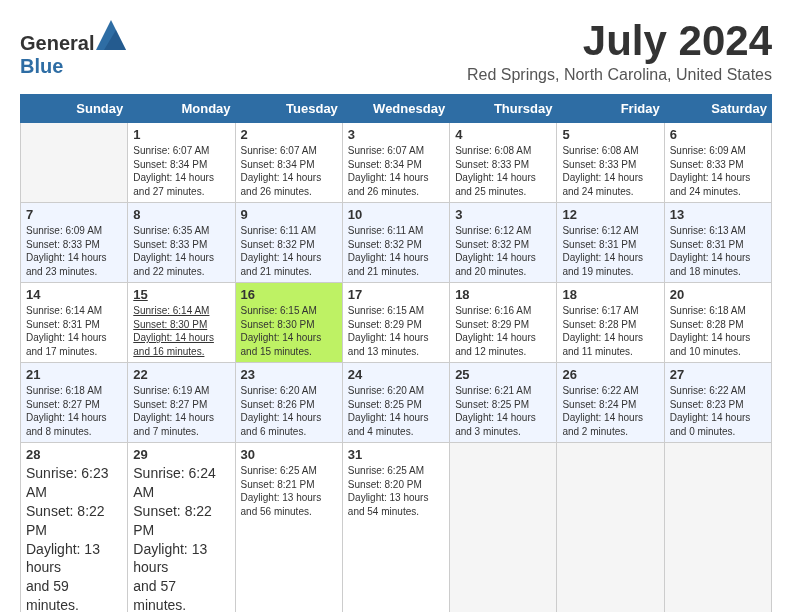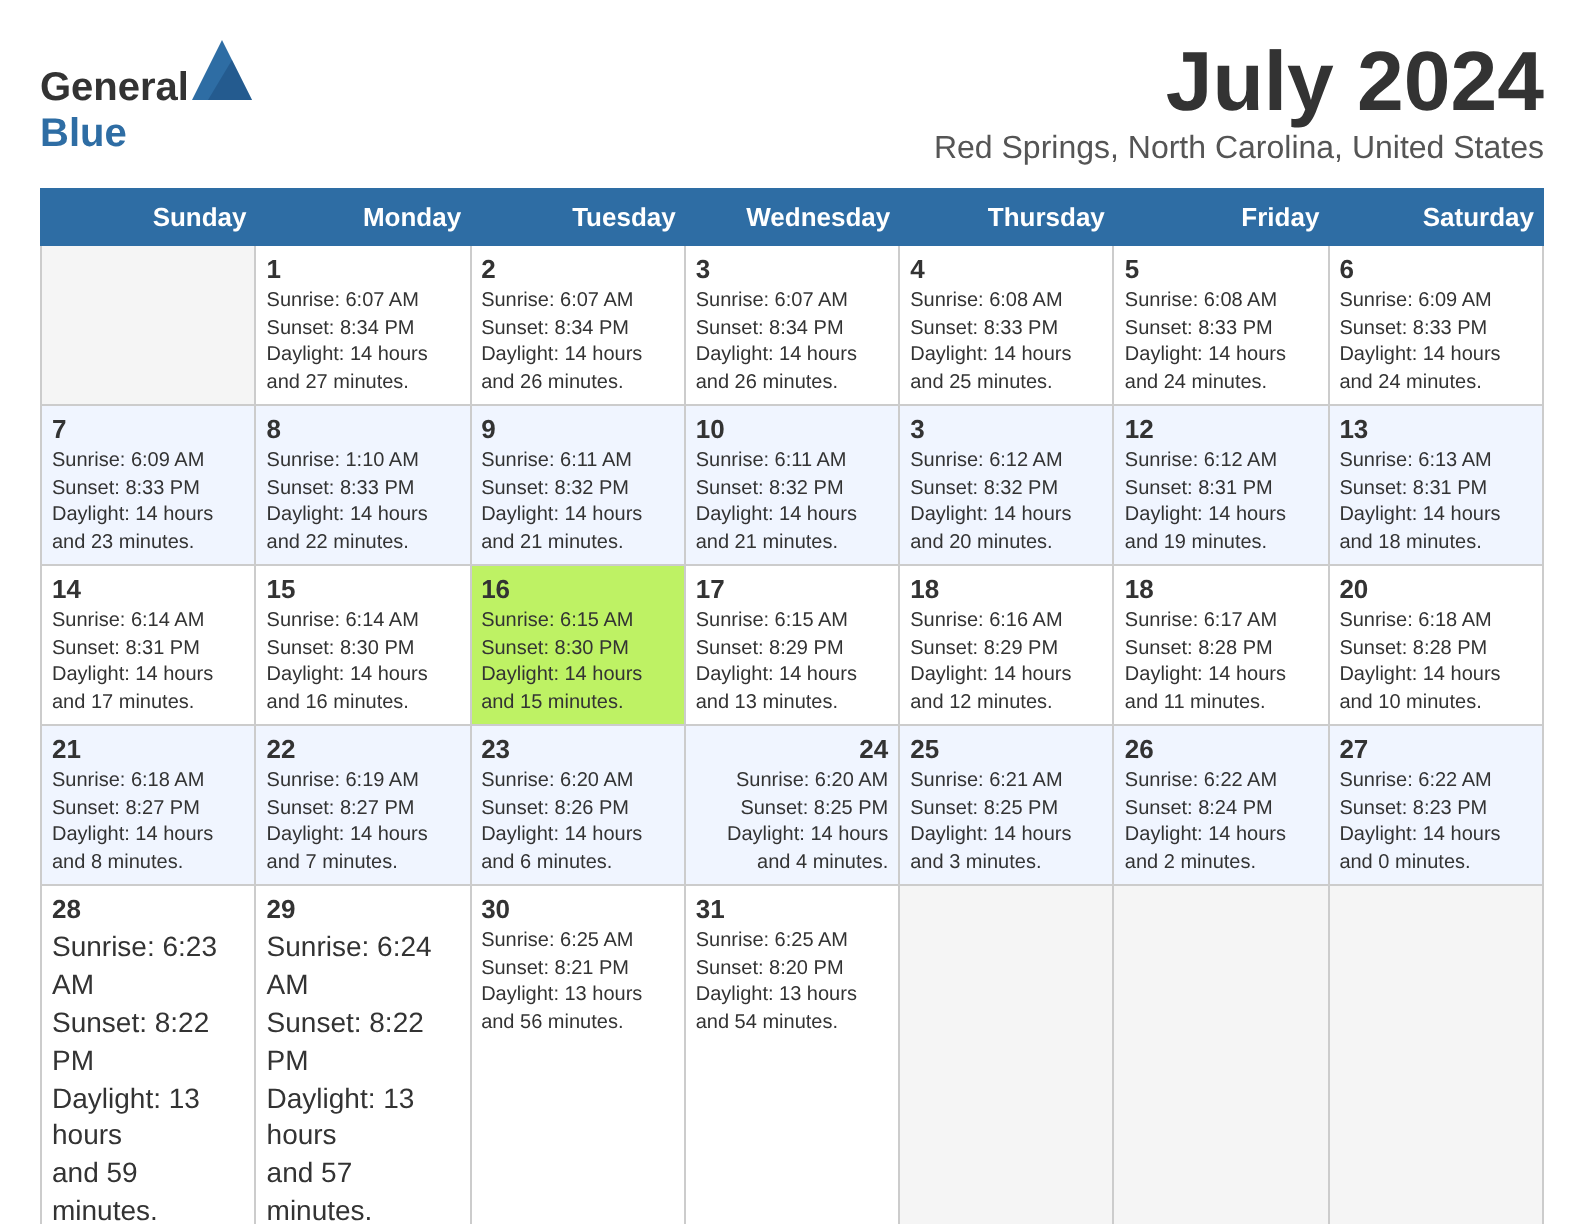--- a/index.html
+++ b/index.html
@@ -164,21 +164,21 @@
       <tr style="background-color: rgb(240, 245, 255);">
         <td style="background-color: rgb(240, 245, 255);">
           <span class="day-number">7</span>
           <div class="day-info" style="white-space: pre-line; font-size: 10px; line-height: 1.35;">Sunrise: 6:09 AM
 Sunset: 8:33 PM
 Daylight: 14 hours
 and 23 minutes.</div>
         </td>
         <td style="background-color: rgb(240, 245, 255);">
           <span class="day-number">8</span>
-          <div class="day-info" style="white-space: pre-line; font-size: 10px; line-height: 1.35;">Sunrise: 1:10 AM
+          <div class="day-info" style="white-space: pre-line; font-size: 10px; line-height: 1.35;">Sunrise: 6:35 AM
 Sunset: 8:33 PM
 Daylight: 14 hours
 and 22 minutes.</div>
         </td>
         <td style="background-color: rgb(240, 245, 255);">
           <span class="day-number">9</span>
           <div class="day-info" style="white-space: pre-line; font-size: 10px; line-height: 1.35;">Sunrise: 6:11 AM
 Sunset: 8:32 PM
 Daylight: 14 hours
 and 21 minutes.</div>
@@ -213,21 +213,21 @@
         </td>
       </tr>
       <tr style="background-color: rgb(255, 255, 255);">
         <td style="background-color: rgb(255, 255, 255);">
           <span class="day-number">14</span>
           <div class="day-info" style="white-space: pre-line; font-size: 10px; line-height: 1.35;">Sunrise: 6:14 AM
 Sunset: 8:31 PM
 Daylight: 14 hours
 and 17 minutes.</div>
         </td>
-        <td style="background-color: rgb(255, 255, 255);">
+        <td style="background-color: rgb(255, 255, 255); text-decoration: underline;">
           <span class="day-number">15</span>
           <div class="day-info" style="white-space: pre-line; font-size: 10px; line-height: 1.35;">Sunrise: 6:14 AM
 Sunset: 8:30 PM
 Daylight: 14 hours
 and 16 minutes.</div>
         </td>
         <td style="background-color: #bef264;">
           <span class="day-number">16</span>
           <div class="day-info" style="white-space: pre-line; font-size: 10px; line-height: 1.35;">Sunrise: 6:15 AM
 Sunset: 8:30 PM
@@ -278,21 +278,21 @@
 Daylight: 14 hours
 and 7 minutes.</div>
         </td>
         <td style="background-color: rgb(240, 245, 255);">
           <span class="day-number">23</span>
           <div class="day-info" style="white-space: pre-line; font-size: 10px; line-height: 1.35;">Sunrise: 6:20 AM
 Sunset: 8:26 PM
 Daylight: 14 hours
 and 6 minutes.</div>
         </td>
-        <td style="background-color: rgb(240, 245, 255); text-align: right;">
+        <td style="background-color: rgb(240, 245, 255);">
           <span class="day-number">24</span>
           <div class="day-info" style="white-space: pre-line; font-size: 10px; line-height: 1.35;">Sunrise: 6:20 AM
 Sunset: 8:25 PM
 Daylight: 14 hours
 and 4 minutes.</div>
         </td>
         <td style="background-color: rgb(240, 245, 255);">
           <span class="day-number">25</span>
           <div class="day-info" style="white-space: pre-line; font-size: 10px; line-height: 1.35;">Sunrise: 6:21 AM
 Sunset: 8:25 PM

